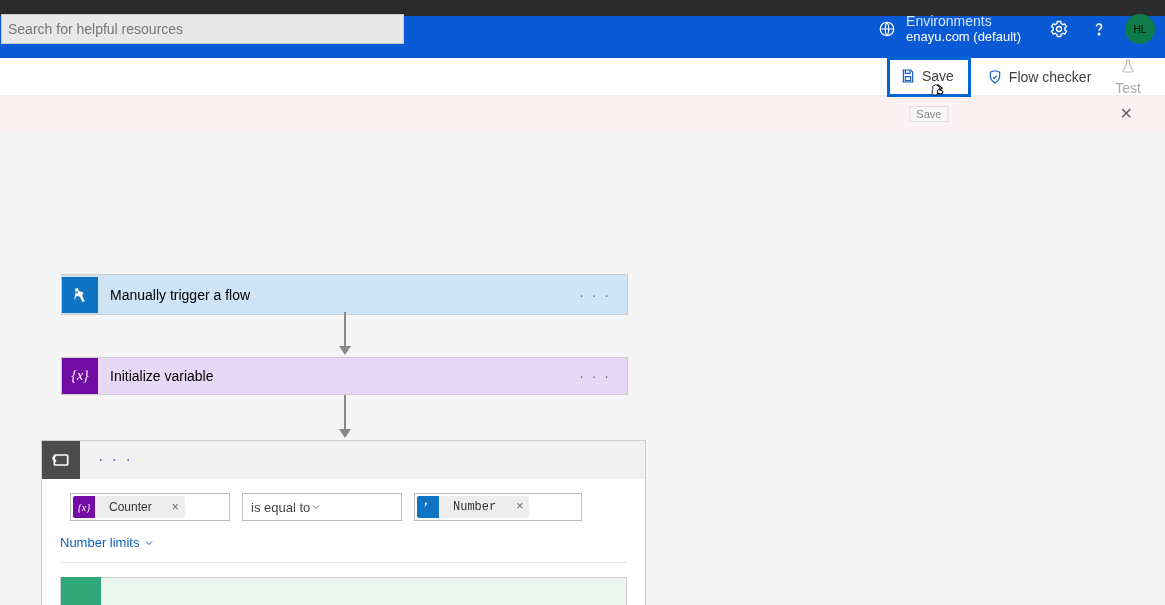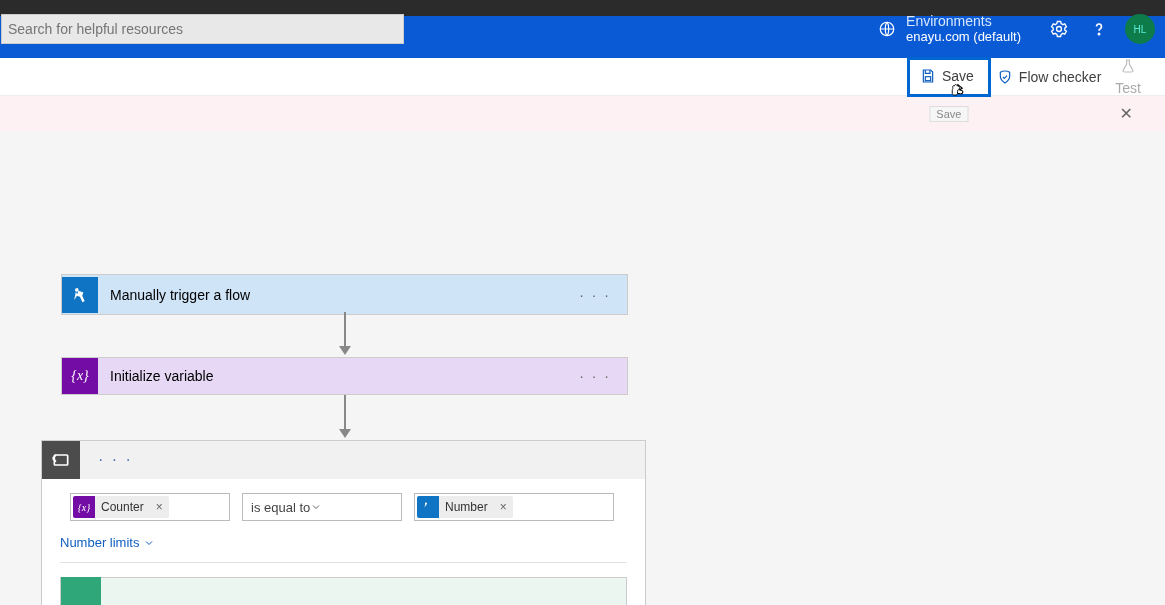--- a/index.html
+++ b/index.html
@@ -47,35 +47,35 @@
   .env-name { font-size: 13px; }
   .header-icon {
     width: 34px; height: 34px;
     display: flex; align-items: center; justify-content: center;
     margin: 0 3px;
   }
   .avatar {
     width: 30px; height: 30px;
     border-radius: 50%;
     background: #0e7c4a;
-    color: #5eead4;
+    color: #000000;
     font-size: 10px;
     display: flex; align-items: center; justify-content: center;
     margin-left: 6px;
   }
   .toolbar {
     background: #fff;
     height: 38px;
     display: flex;
     align-items: center;
     justify-content: flex-end;
     padding-right: 18px;
     font-size: 14px;
     color: #404040;
-    gap: 2px;
+    gap: 12px;
     border-bottom: 1px solid #eee;
     position: relative;
   }
   .toolbar-btn {
     display: flex; align-items: center;
     gap: 6px;
     padding: 4px 6px;
     color: #404040;
   }
   .toolbar-btn.disabled { color: #aaa; flex-direction: column; }
@@ -174,21 +174,21 @@
     border-radius: 2px;
     overflow: hidden;
     height: 22px;
   }
   .token .ticon {
     width: 22px; height: 22px;
     display: flex; align-items: center; justify-content: center;
     color: #fff;
     font-size: 11px;
   }
-  .token .ttext { padding: 0 6px; background: #ededed; color: #333; height: 22px; display:flex; align-items:center;}
+  .token .ttext { padding: 0 14px; background: #ededed; color: #333; height: 22px; display:flex; align-items:center;}
   .token .tclose { padding: 0 6px; color: #666; background:#ededed; height:22px; display:flex; align-items:center; }
   .token.var .ticon { background: #730ba5; }
   .token.num .ticon { background: #1074c4; }
   .select-op {
     border: 1px solid #bbb;
     height: 28px;
     width: 160px;
     display: flex; align-items: center;
     justify-content: flex-start;
     padding: 0 8px;
@@ -341,21 +341,21 @@
             <div class="ttext">Counter</div>
             <div class="tclose">×</div>
           </div>
         </div>
         <div class="select-op">
           <span>is equal to</span>
           <svg width="12" height="12" viewBox="0 0 24 24" fill="none" stroke="#666" stroke-width="2">
               <path d="M6 9l6 6 6-6"></path>
             </svg>
         </div>
-        <div class="token-input" style="width:200px;">
+        <div class="token-input" style="width:168px;font-family:Liberation Mono, monospace;">
           <div class="token num">
             <div class="ticon">
               <svg width="12" height="12" viewBox="0 0 24 24" fill="#fff">
                   <path d="M7 3l-2 10 4-6z"></path>
                   <circle cx="8" cy="5" r="2"></circle>
                 </svg>
             </div>
             <div class="ttext">Number</div>
             <div class="tclose">×</div>
           </div>

